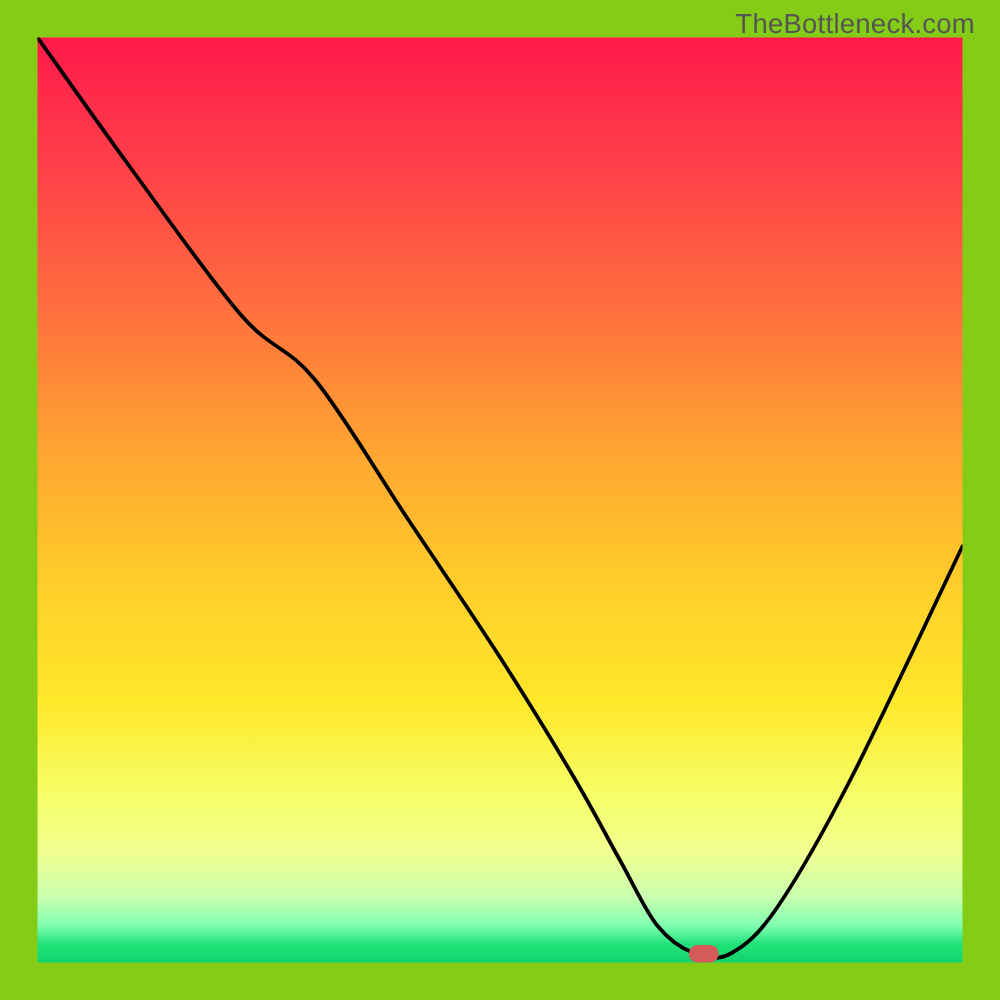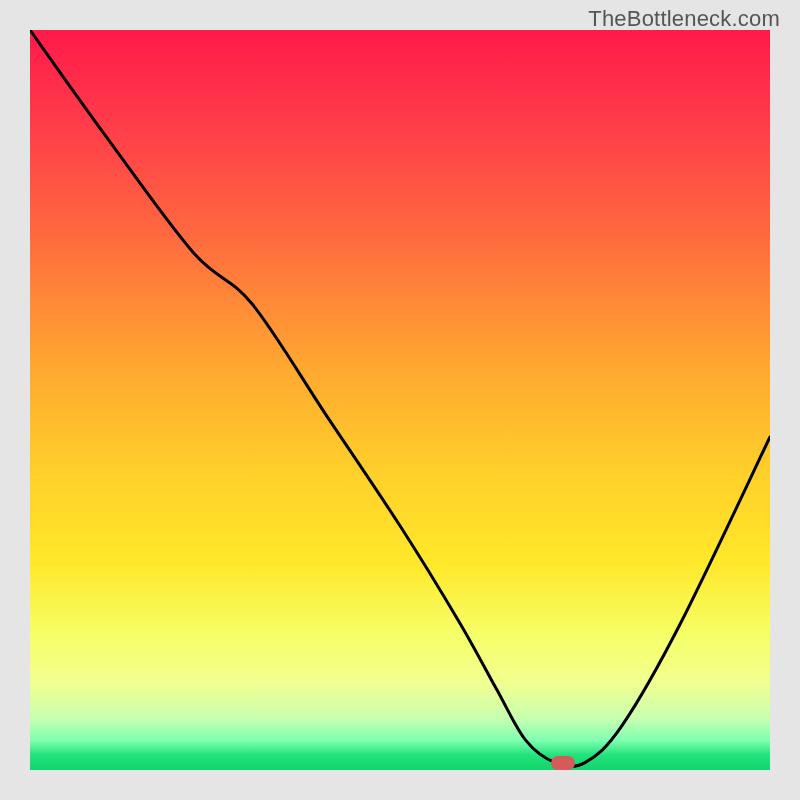--- a/index.html
+++ b/index.html
@@ -7,21 +7,21 @@
     padding: 0;
     width: 800px;
     height: 800px;
     background: #000;
     position: relative;
     font-family: Arial, sans-serif;
   }
   .outer {
     width: 800px;
     height: 800px;
-    background: #e5e5e5;
+    background: #84cc16;
     position: relative;
   }
   .watermark {
     position: absolute;
     top: 6px;
     right: 20px;
     color: #555;
     font-size: 22px;
     font-weight: 500;
     letter-spacing: 0.2px;

